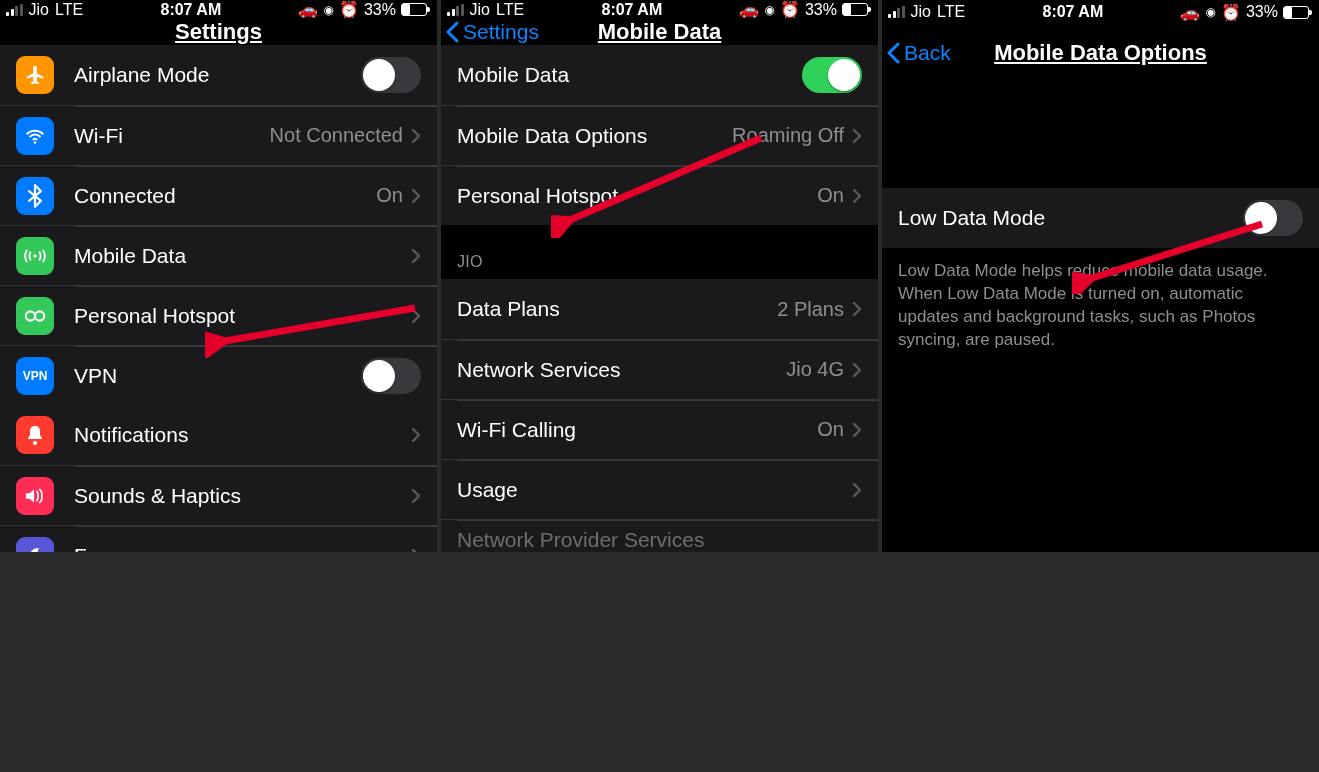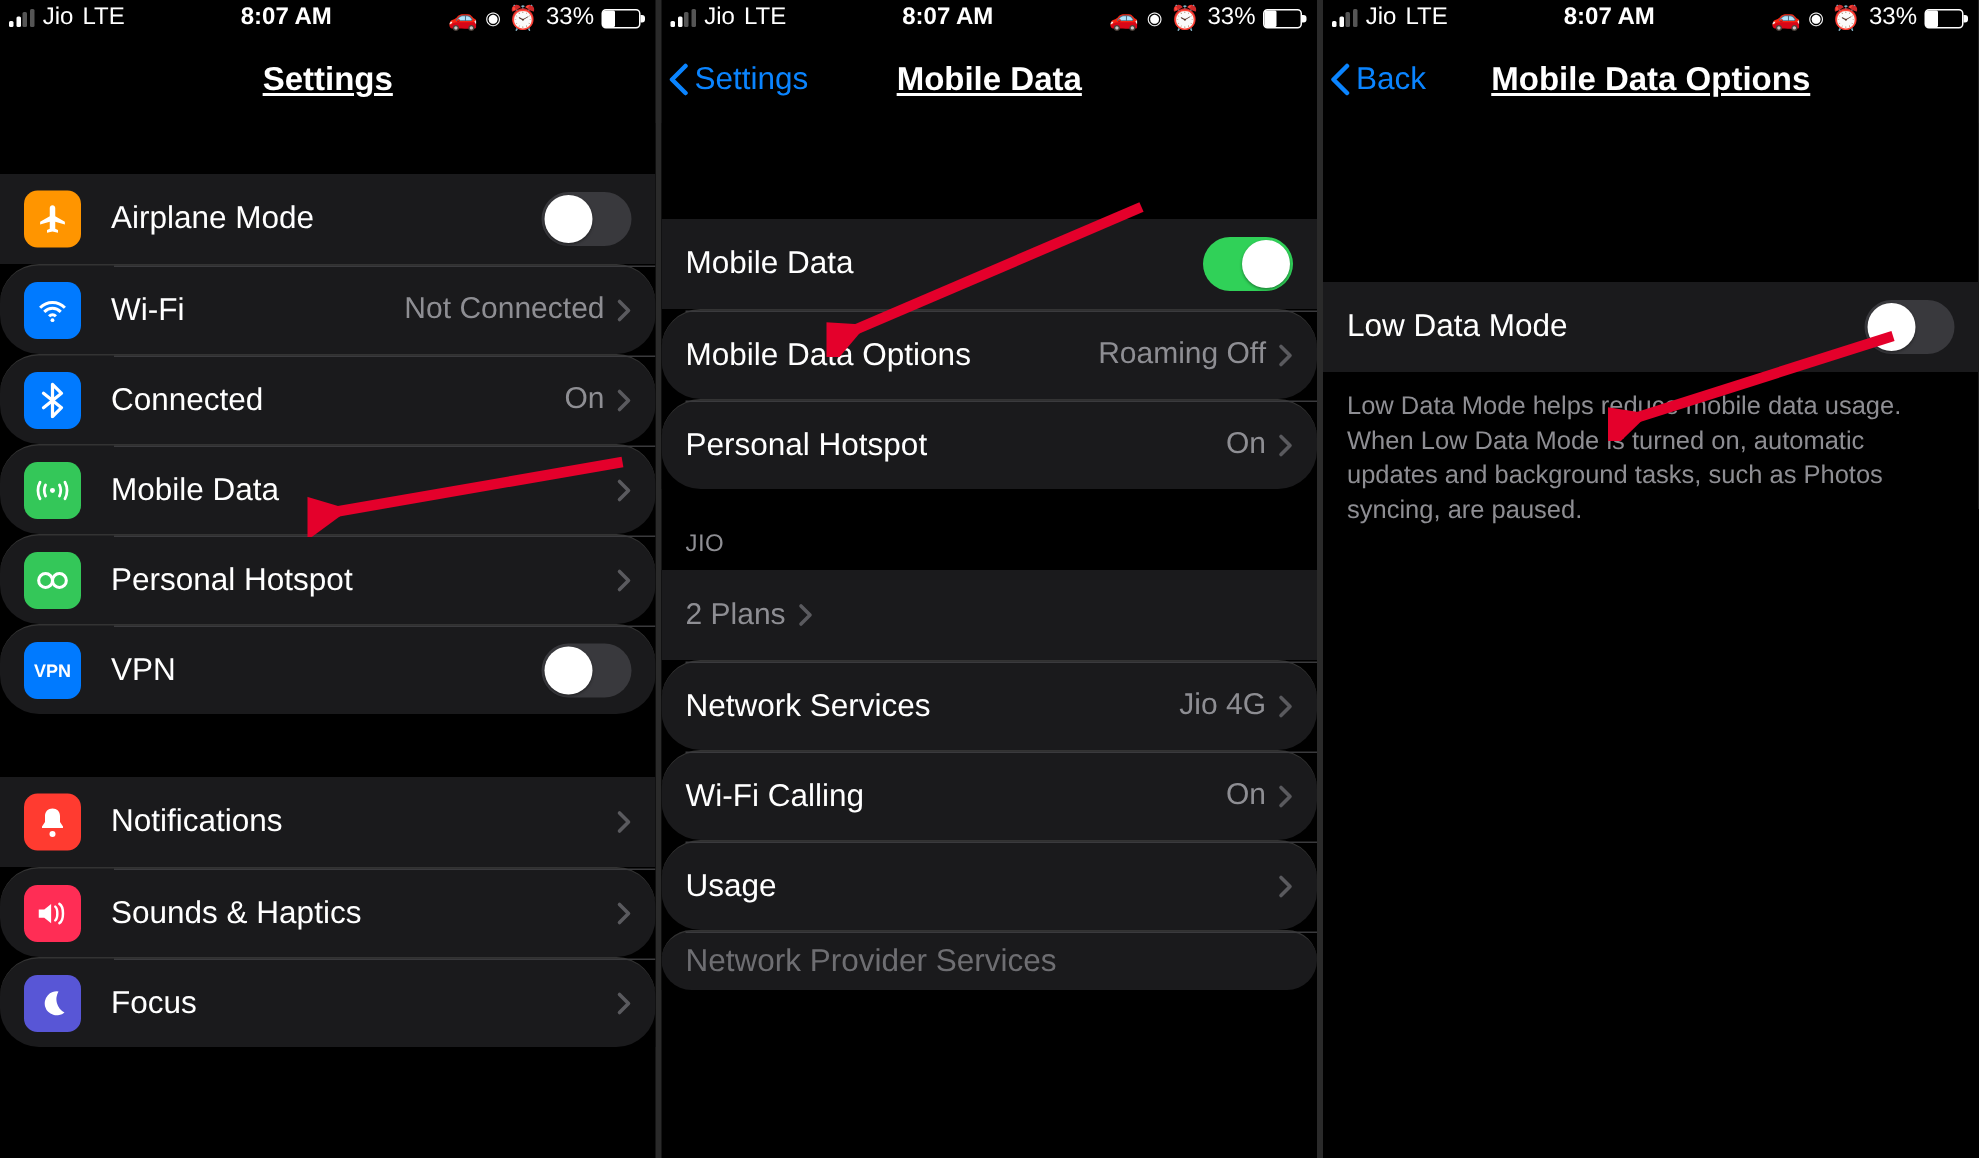--- a/index.html
+++ b/index.html
@@ -7,21 +7,21 @@
     background: #2a2a2a;
     font-family: -apple-system, "Helvetica Neue", Helvetica, Arial, sans-serif;
     width: 1319px;
     height: 772px;
     overflow: hidden;
     display: flex;
     gap: 4px;
   }
   .phone {
     width: 437px;
-    height: 772px;
+    height: 552px;
     background: #000;
     flex-shrink: 0;
     display: flex;
     flex-direction: column;
     overflow: hidden;
     position: relative;
   }
 
   
   .status {
@@ -71,21 +71,21 @@
 
   
   .section {
     display:flex; flex-direction:column; background:#000;
   }
   .cell {
     display:flex; align-items:center;
     min-height:60px; padding: 0 16px; position:relative;
     background:#1a1a1c;
   }
-  .cell + .cell { border-top: 0.5px solid #333; margin-left:0;border-radius:26px; }
+  .cell + .cell { border-top: 0.5px solid #333; margin-left:0; }
   .gap { height: 42px; background:#000; }
   .gap.tall { height: 64px; }
   .gap.short { height: 34px; }
 
   .appicon {
     width: 38px; height:38px; border-radius:9px; margin-right:20px;
     display:flex; align-items:center; justify-content:center; flex-shrink:0;
   }
   .lbl { color:#fff; font-size:21px; font-weight:400; flex:1; }
   .detail { color:#8e8e93; font-size:20px; margin-right:8px; }
@@ -369,20 +369,21 @@
             <path d="M2 2l6 6-6 6"></path>
           </svg>
         </span>
     </div>
   </div>
 
   <div class="header-text">JIO</div>
 
   <div class="section plain-section">
     <div class="cell">
+      <span class="lbl">Data Plans</span>
       <span class="detail">2 Plans</span>
       <span class="chev">
           <svg viewBox="0 0 10 16" fill="none" stroke="#5a5a5e" stroke-width="2.4" stroke-linecap="round" stroke-linejoin="round">
             <path d="M2 2l6 6-6 6"></path>
           </svg>
         </span>
     </div>
     <div class="cell">
       <span class="lbl">Network Services</span>
       <span class="detail">Jio 4G</span>

